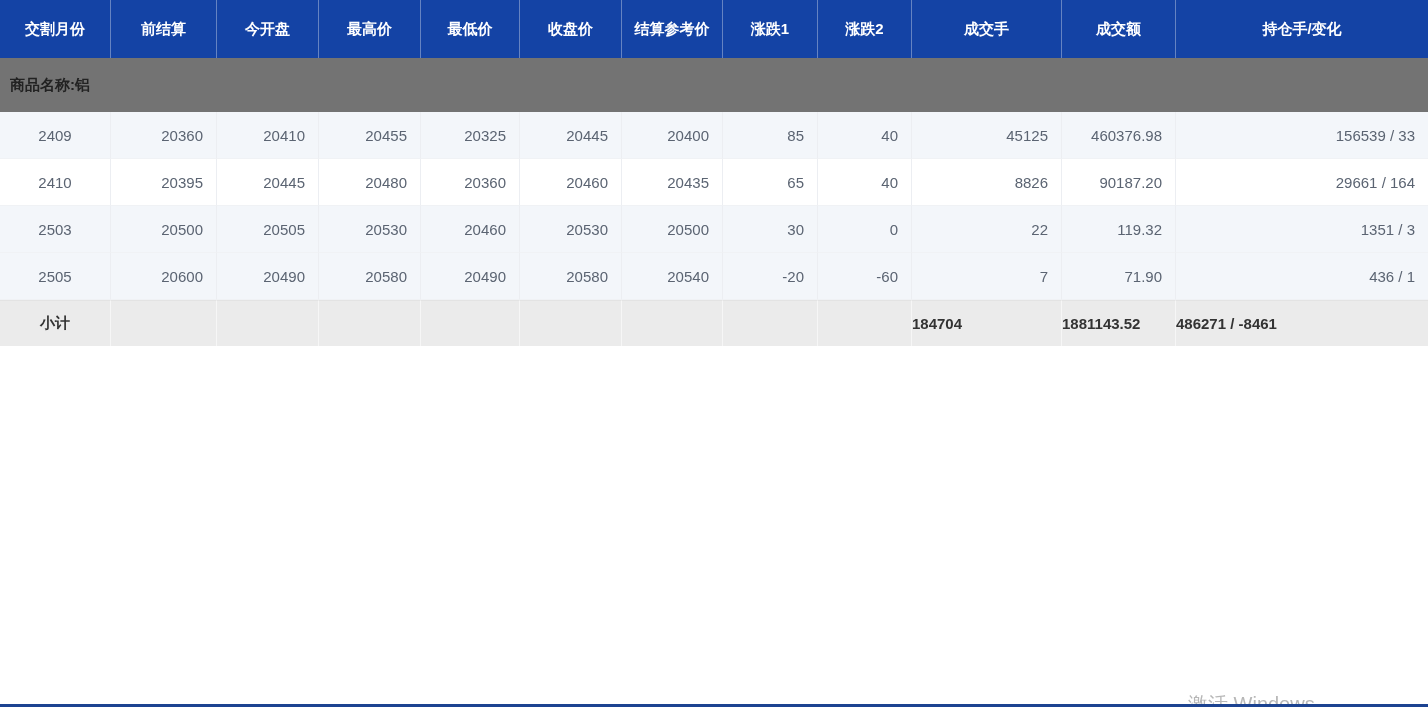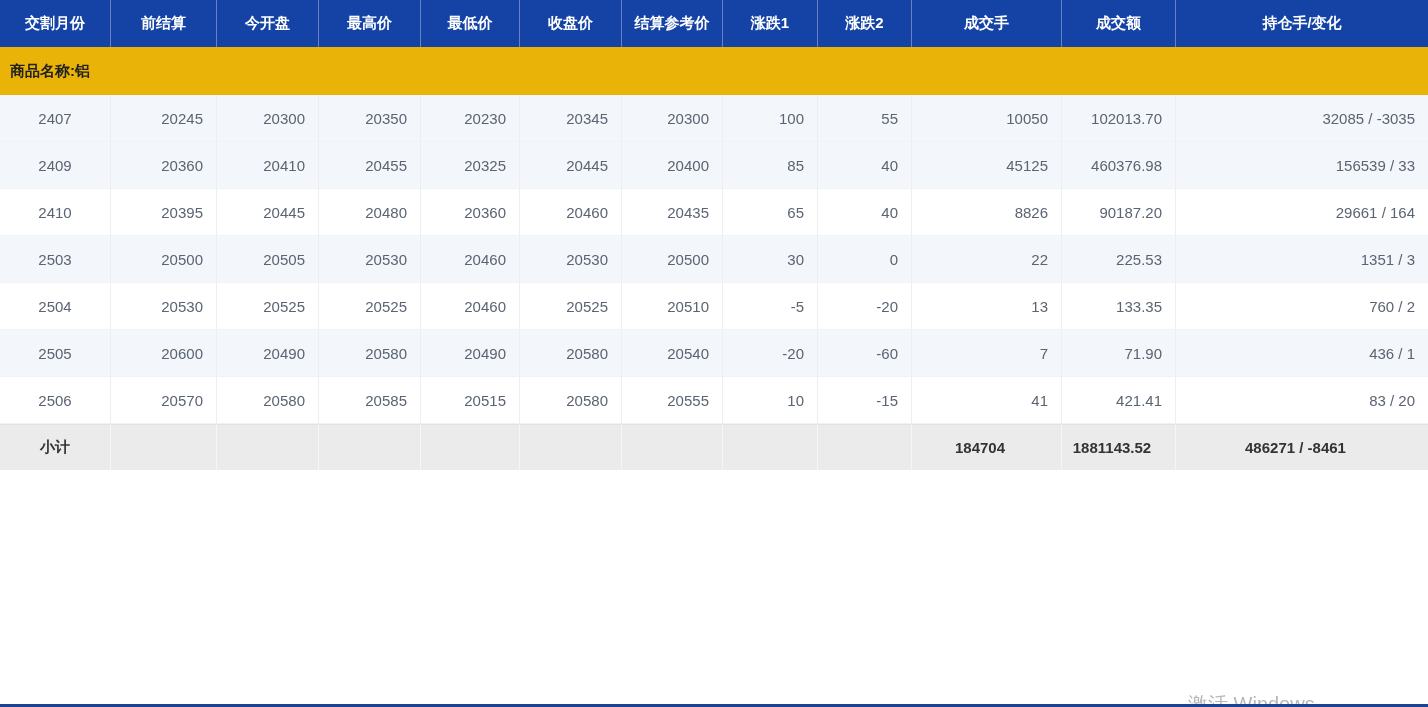--- a/index.html
+++ b/index.html
@@ -14,31 +14,31 @@
     width: 1428px;
     border-collapse: separate;
     border-spacing: 0;
     table-layout: fixed;
   }
   thead th {
     background: #1443a5;
     color: #ffffff;
     font-size: 15px;
     font-weight: bold;
-    height: 47px;
+    height: 58px;
     text-align: center;
     padding: 0;
     border-right: 1px solid rgba(200,210,230,0.45);
     white-space: nowrap;
     overflow: hidden;
   }
   thead th:last-child { border-right: none; }
   tr.group-row td {
-    background: #eab308;
-    height: 48px;
+    background: #737373;
+    height: 54px;
     font-size: 15px;
     font-weight: 600;
     color: #222222;
     text-align: left;
     padding: 0 0 0 10px;
   }
   tbody tr.data-row td {
     height: 47px;
     font-size: 15px;
     color: #5b6472;
@@ -52,21 +52,21 @@
   }
   tbody tr.data-row td:last-child { border-right: none; }
   tbody tr.data-row.alt td { background: #f3f6fa; }
   tbody tr.data-row td.month { text-align: center; padding-right: 0; }
   tr.subtotal-row td {
     background: #ebebeb;
     height: 46px;
     font-size: 15px;
     font-weight: bold;
     color: #333333;
-    text-align: center;
+    text-align: left;
     padding: 0 13px 0 0;
     border-right: 1px solid #f6f6f6;
     border-top: 1px solid #e3e3e3;
     white-space: nowrap;
   }
   tr.subtotal-row td:last-child { border-right: none; }
   tr.subtotal-row td.sub-label { text-align: center; padding-right: 0; }
   .bottom-line {
     position: absolute;
     left: 0; bottom: 0;
@@ -116,34 +116,20 @@
         <th>涨跌2</th>
         <th>成交手</th>
         <th>成交额</th>
         <th>持仓手/变化</th>
       </tr>
   </thead>
   <tbody id="tbody">
     <tr class="group-row">
       <td colspan="12">商品名称:铝</td>
     </tr>
-    <tr class="data-row alt">
-        <td class="month">2407</td>
-        <td>20245</td>
-        <td>20300</td>
-        <td>20350</td>
-        <td>20230</td>
-        <td>20345</td>
-        <td>20300</td>
-        <td>100</td>
-        <td>55</td>
-        <td>10050</td>
-        <td>102013.70</td>
-        <td>32085 / -3035</td>
-      </tr>
       <tr class="data-row alt">
         <td class="month">2409</td>
         <td>20360</td>
         <td>20410</td>
         <td>20455</td>
         <td>20325</td>
         <td>20445</td>
         <td>20400</td>
         <td>85</td>
         <td>40</td>
@@ -169,65 +155,37 @@
         <td class="month">2503</td>
         <td>20500</td>
         <td>20505</td>
         <td>20530</td>
         <td>20460</td>
         <td>20530</td>
         <td>20500</td>
         <td>30</td>
         <td>0</td>
         <td>22</td>
-        <td>225.53</td>
+        <td>119.32</td>
         <td>1351 / 3</td>
-      </tr>
-      <tr class="data-row">
-        <td class="month">2504</td>
-        <td>20530</td>
-        <td>20525</td>
-        <td>20525</td>
-        <td>20460</td>
-        <td>20525</td>
-        <td>20510</td>
-        <td>-5</td>
-        <td>-20</td>
-        <td>13</td>
-        <td>133.35</td>
-        <td>760 / 2</td>
       </tr>
       <tr class="data-row alt">
         <td class="month">2505</td>
         <td>20600</td>
         <td>20490</td>
         <td>20580</td>
         <td>20490</td>
         <td>20580</td>
         <td>20540</td>
         <td>-20</td>
         <td>-60</td>
         <td>7</td>
         <td>71.90</td>
         <td>436 / 1</td>
       </tr>
-      <tr class="data-row">
-        <td class="month">2506</td>
-        <td>20570</td>
-        <td>20580</td>
-        <td>20585</td>
-        <td>20515</td>
-        <td>20580</td>
-        <td>20555</td>
-        <td>10</td>
-        <td>-15</td>
-        <td>41</td>
-        <td>421.41</td>
-        <td>83 / 20</td>
-      </tr>
       <tr class="subtotal-row" id="subtotal-row">
       <td class="sub-label">小计</td>
       <td></td>
       <td></td>
       <td></td>
       <td></td>
       <td></td>
       <td></td>
       <td></td>
       <td></td>

